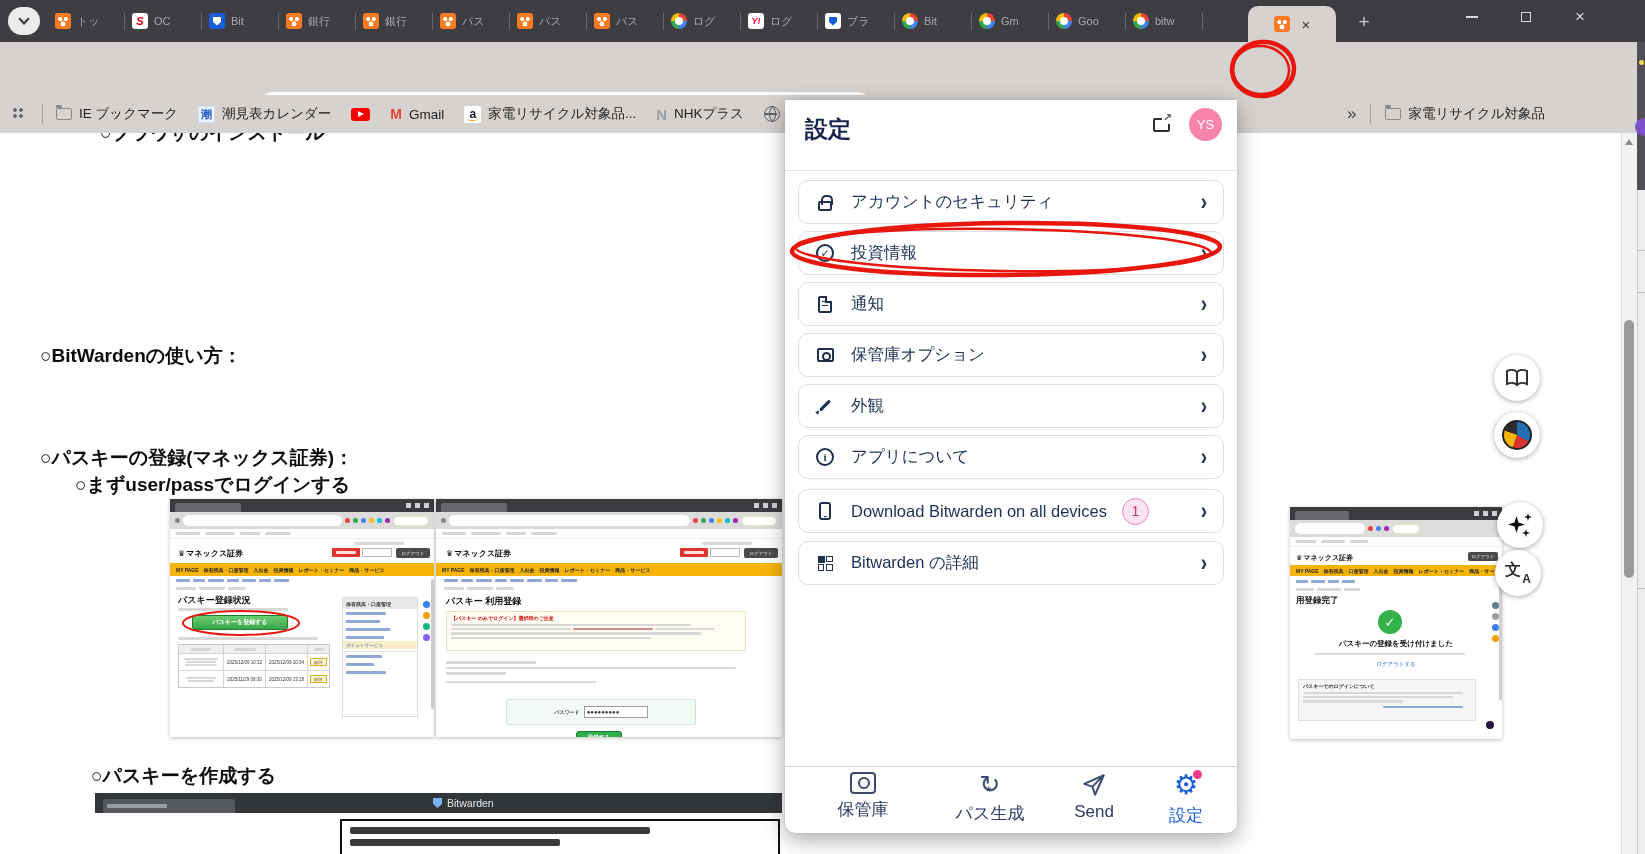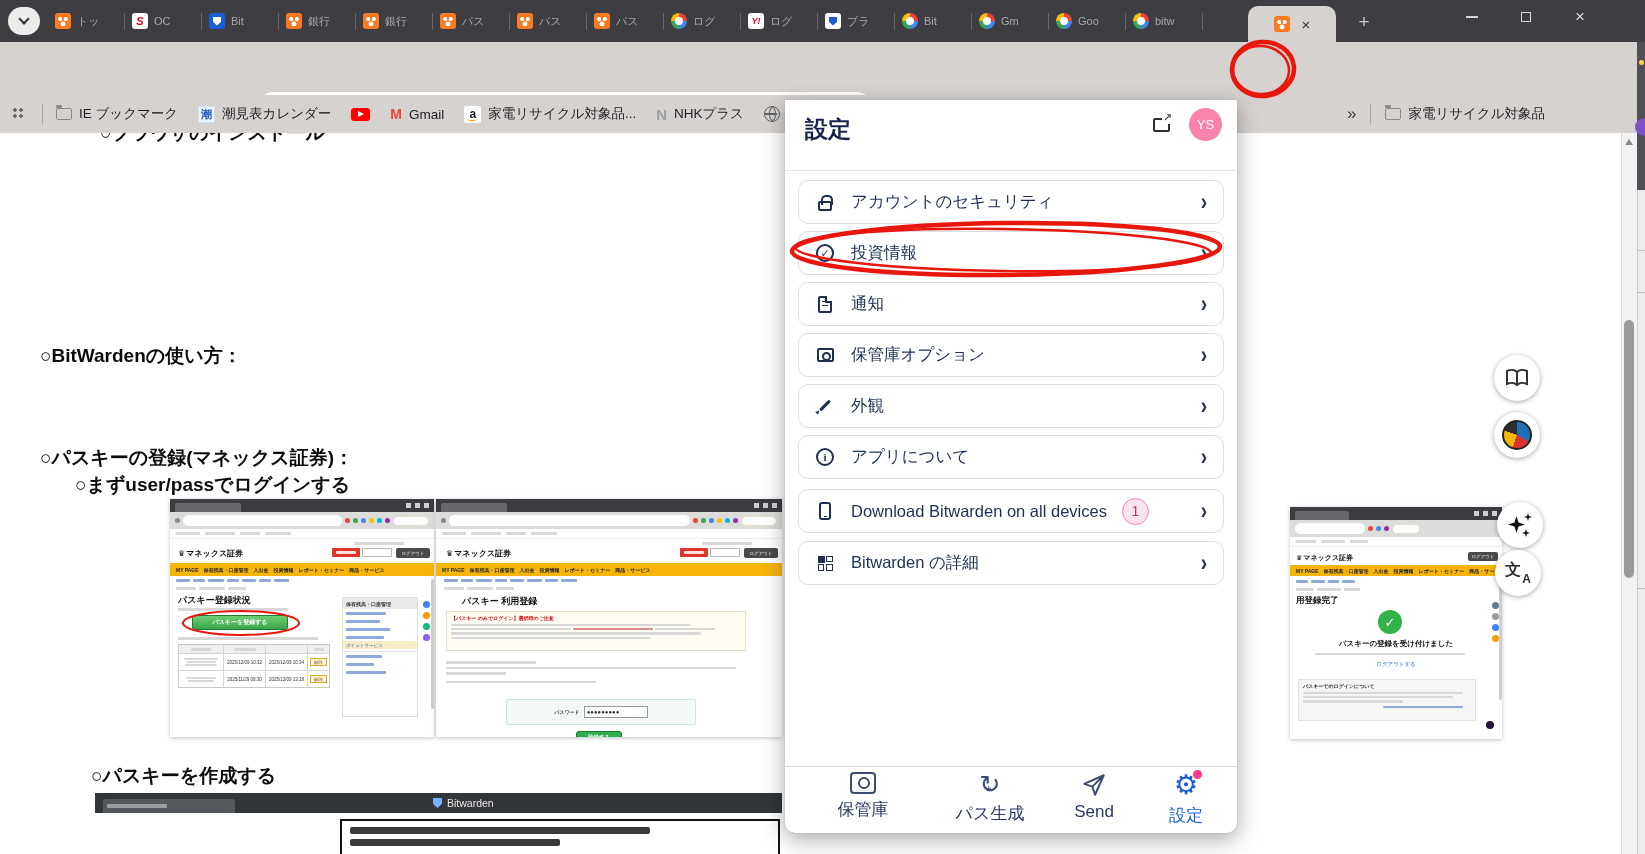--- a/index.html
+++ b/index.html
@@ -576,21 +576,21 @@
           <span class="bbar" style="width:14px"></span>
           <span class="bbar" style="width:15px"></span>
           <span class="bbar" style="width:13px"></span>
           <span class="bbar" style="width:16px"></span>
         </div>
       <div style="position:absolute;left:8px;top:48px;display:flex;gap:3px">
           <span class="gbar" style="width:20px;height:2.5px"></span>
           <span class="gbar" style="width:26px;height:2.5px"></span>
           <span class="gbar" style="width:18px;height:2.5px"></span>
         </div>
-      <div class="mh" style="left:26px;top:56px;font-size:9px">パスキー 利用登録</div>
+      <div class="mh" style="left:10px;top:56px;font-size:9px">パスキー 利用登録</div>
       <div class="noticebox" style="left:10px;top:72px;width:300px;height:40px">
         <div style="color:#cc0000;font-weight:bold;font-size:5px">【パスキー のみでログイン】選択時のご注意</div>
         <div style="display:flex;gap:2px;margin-top:3px">
             <span class="gbar" style="width:240px;height:2.2px"></span>
           </div>
         <div style="display:flex;gap:2px;margin-top:2px">
             <span class="gbar" style="width:120px;height:2.2px"></span>
             <span style="background:#d98a8a;width:80px;height:2.2px;border-radius:1px"></span>
             <span class="gbar" style="width:60px;height:2.2px"></span>
           </div>

